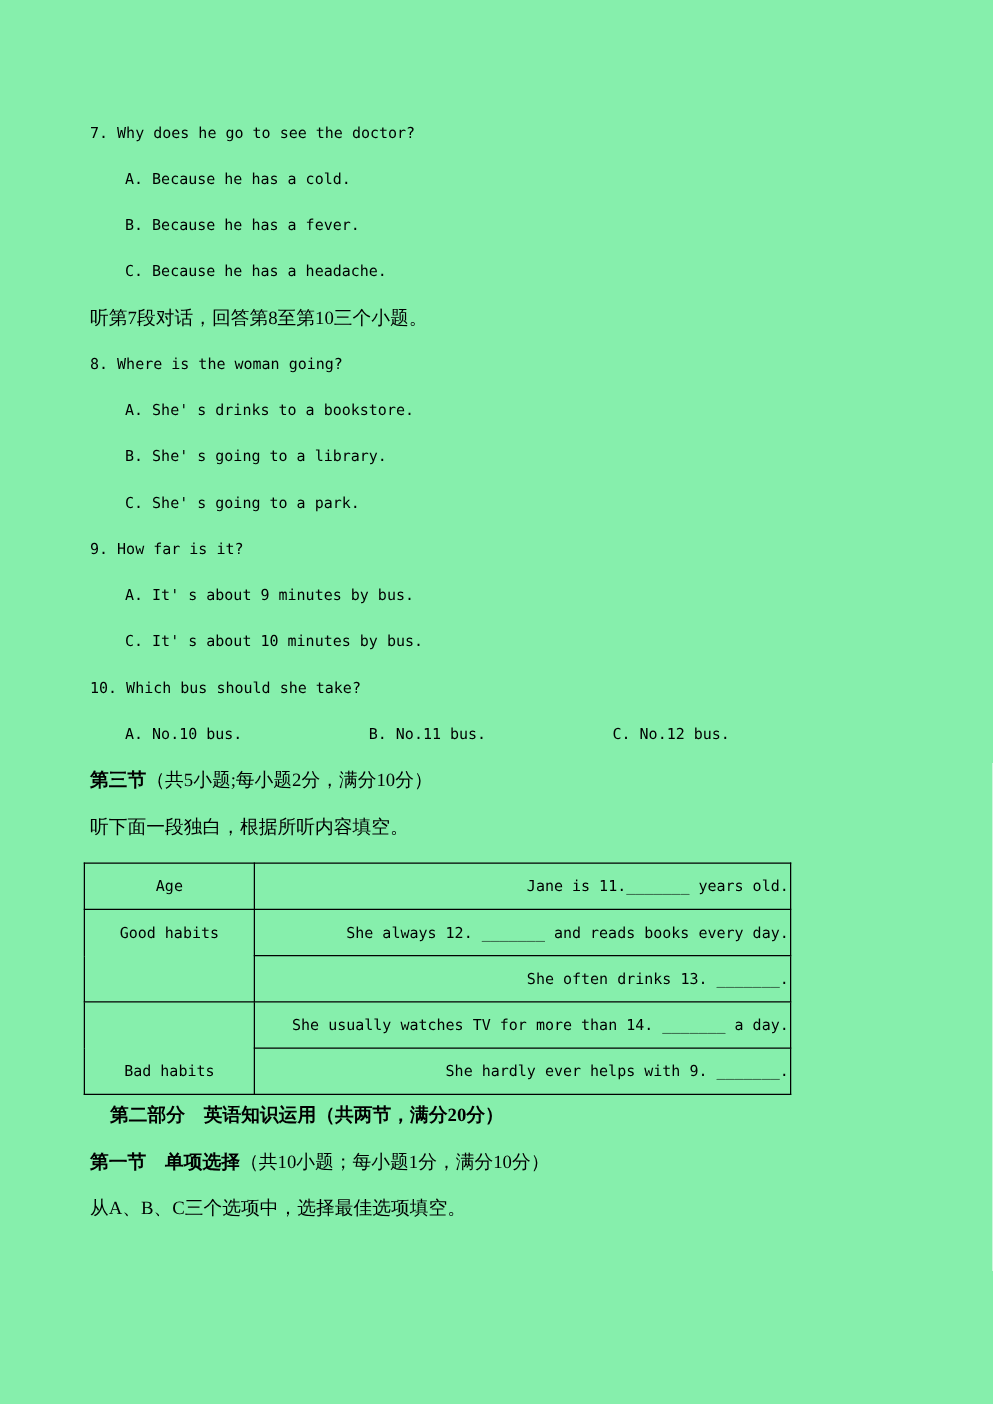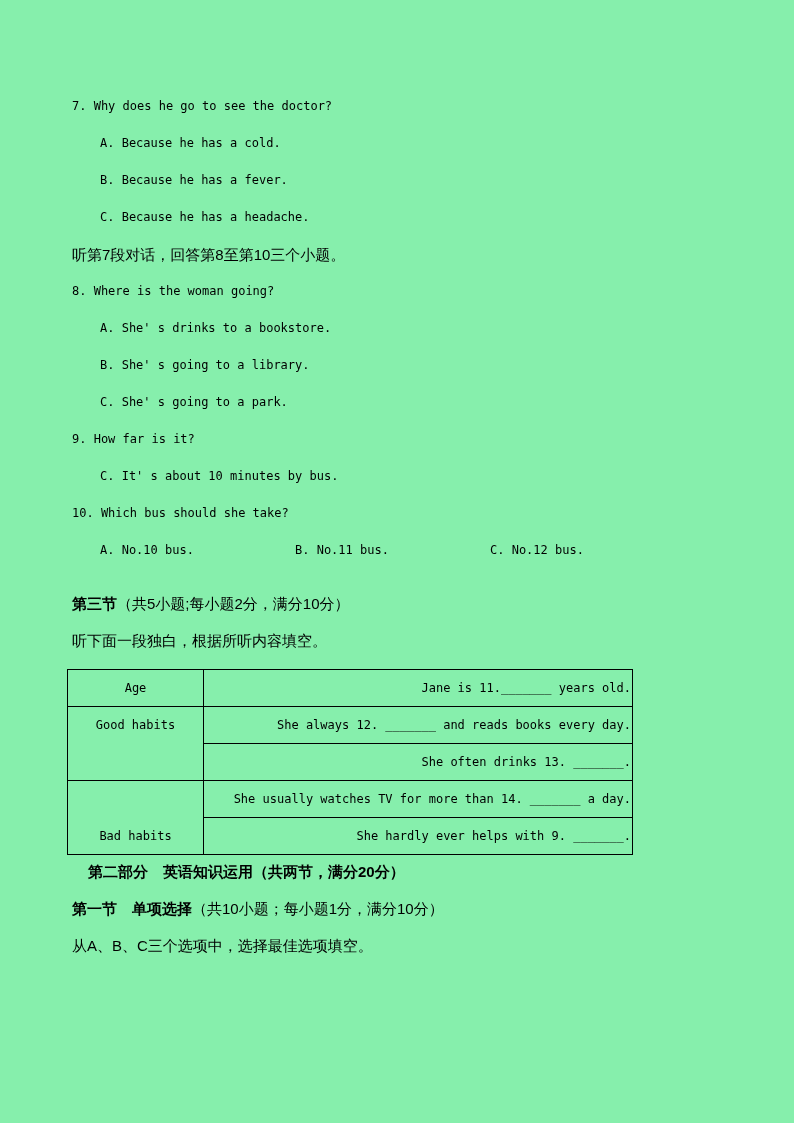--- a/index.html
+++ b/index.html
@@ -20,37 +20,37 @@
   }
   p {
     margin: 0 0 20px 0;
     line-height: 17px;
   }
   .en {
     font-family: "DejaVu Sans Mono", "Liberation Mono", monospace;
     font-size: 12px;
   }
   .zh {
-    font-family: Liberation Sans, sans-serif;
+    font-family: Liberation Serif, serif;
     font-size: 15px;
     line-height: 18px;
     margin-bottom: 19px;
   }
   .zh-bold {
     font-weight: bold;
   }
   .stem {
     margin-left: 0;
   }
   .opt {
     margin-left: 28px;
   }
   .opt-row {
     display: flex;
-    margin: 0 0 36px 28px;
+    margin: 0 0 20px 28px;
     font-family: "DejaVu Sans Mono", "Liberation Mono", monospace;
     font-size: 12px;
     line-height: 17px;
   }
   .opt-inline {
     display: inline-block;
     width: 195px;
   }
   .opt-inline:last-child {
     width: auto;
@@ -102,20 +102,21 @@
   <p class="en opt">C. Because he has a headache.</p>
 
   <p class="zh">听第7段对话，回答第8至第10三个小题。</p>
 
   <p class="en stem">8. Where is the woman going?</p>
   <p class="en opt">A. She' s drinks to a bookstore.</p>
   <p class="en opt">B. She' s going to a library.</p>
   <p class="en opt">C. She' s going to a park.</p>
 
   <p class="en stem">9. How far is it?</p>
+  <p class="en opt">A. It' s about 9 minutes by bus.</p>
   <p class="en opt">C. It' s about 10 minutes by bus.</p>
 
   <p class="en stem">10. Which bus should she take?</p>
   <div class="opt-row">
     <span class="opt-inline">A. No.10 bus.</span>
     <span class="opt-inline">B. No.11 bus.</span>
     <span class="opt-inline">C. No.12 bus.</span>
   </div>
 
   <p class="zh"><span class="zh-bold">第三节</span><span>（共5小题;每小题2分，满分10分）</span></p>

